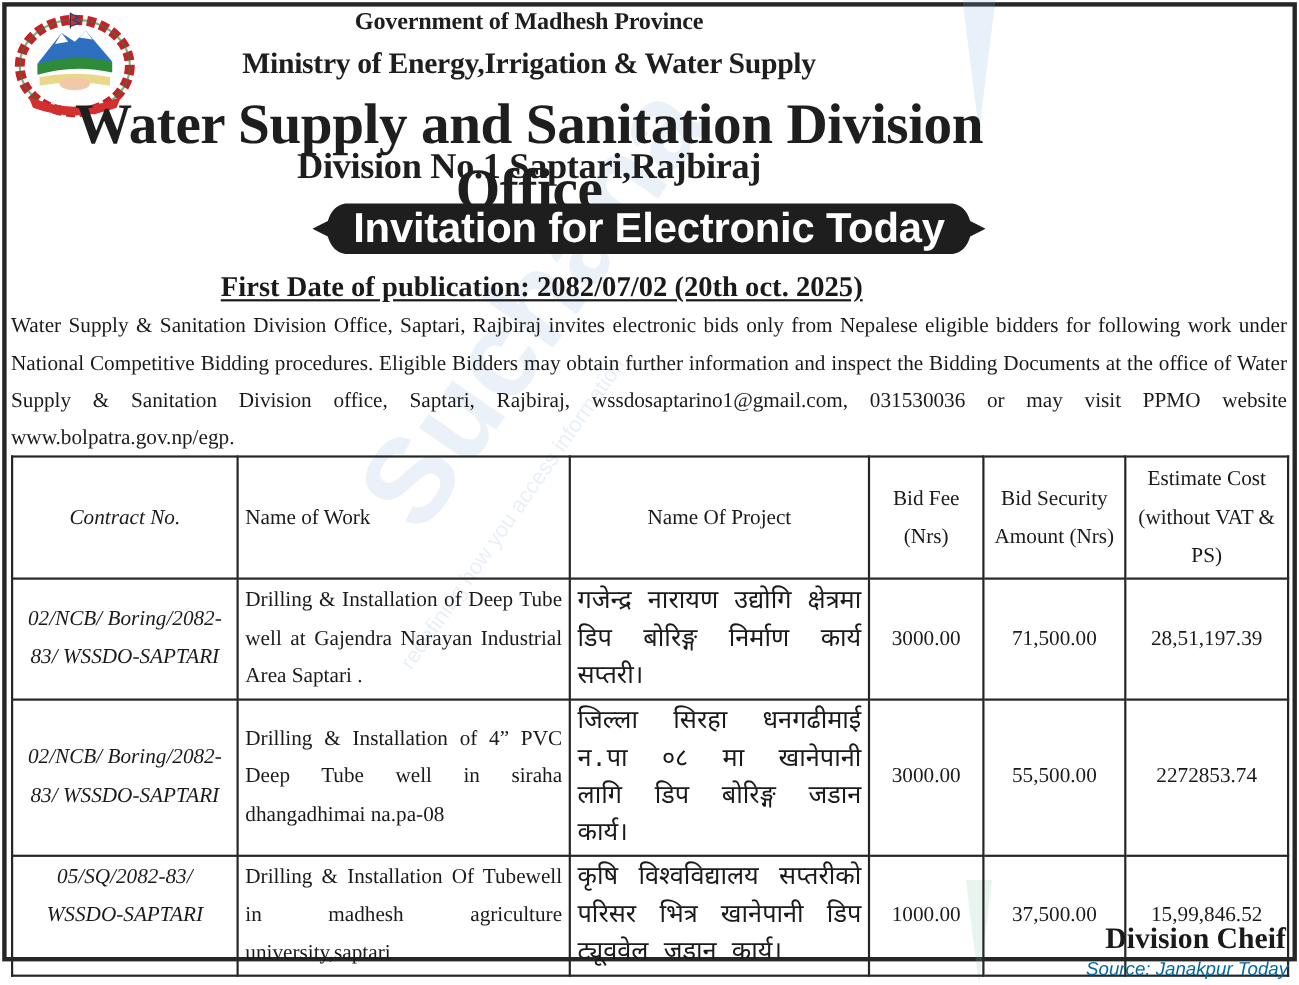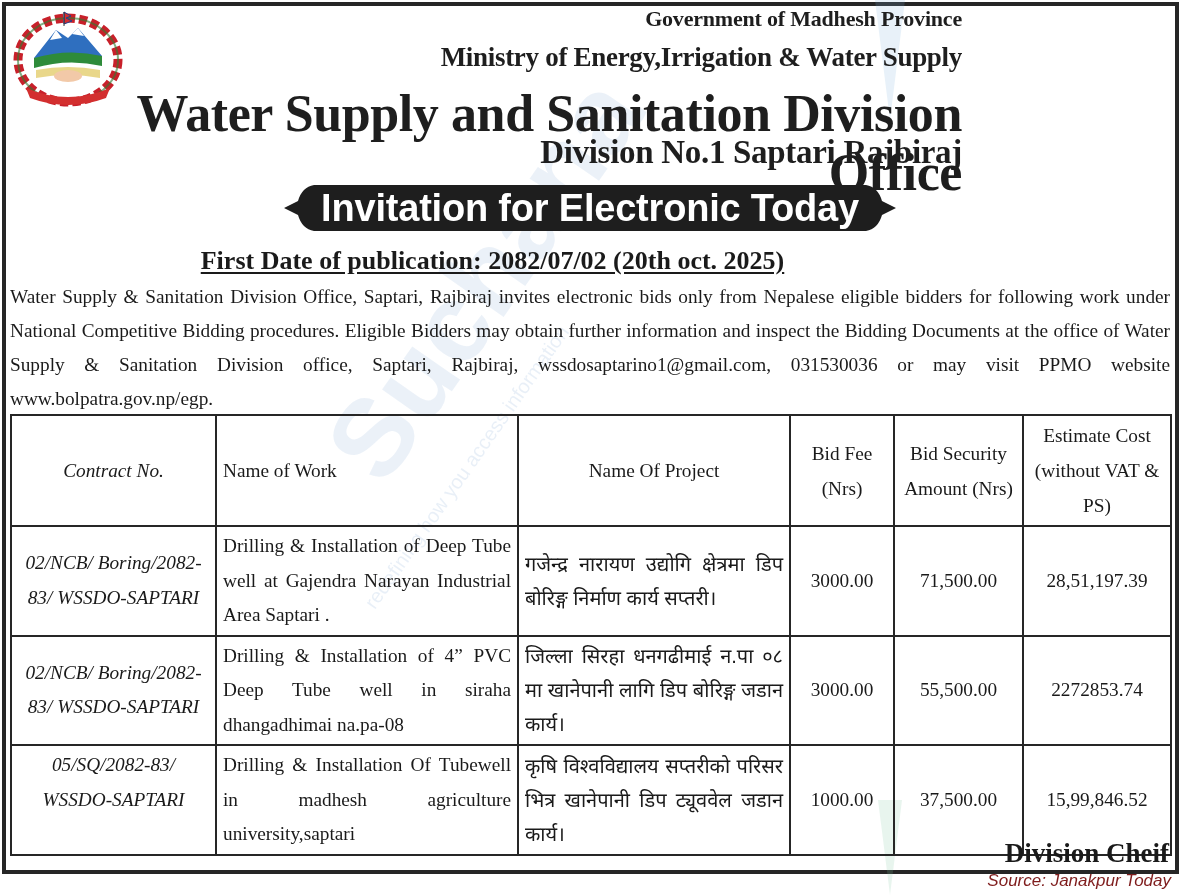--- a/index.html
+++ b/index.html
@@ -1,21 +1,21 @@
 <!DOCTYPE html>
 <html><head>
 <meta charset="utf-8">
 <style>
   html, body { margin:0; padding:0; background:#ffffff; }
   body { width:1181px; height:895px; position:relative; overflow:hidden;
          font-family:"Liberation Serif", "DejaVu Serif", serif; color:#1a1a1a; }
   .frame { position:absolute; left:2px; top:2px; width:1169px; height:864px;
            border:4px solid #262626; border-top-width:4px; box-sizing:content-box; background:#fff; }
   .emblem { position:absolute; left:6px; top:8px; width:124px; height:100px; }
-  .hdr { position:absolute; left:0; width:962px; text-align:right; font-weight:bold; color:#1e1e1e; }
+  .hdr { position:absolute; left:0; width:962px; text-align:center; font-weight:bold; color:#1e1e1e; }
   .h1 { top:6px; font-size:22px; letter-spacing:-0.2px; }
   .h2 { top:42px; font-size:27px; letter-spacing:-0.3px; }
   .h3 { top:84px; font-size:52px; letter-spacing:-0.4px; }
   .h4 { top:134px; font-size:33px; letter-spacing:-0.3px; }
   .banner { position:absolute; left:284px; top:183px; width:612px; height:50px; }
   .banner svg { position:absolute; left:0; top:0; }
   .banner-text { position:absolute; left:0; top:0; width:612px; height:50px; line-height:50px;
                  text-align:center; color:#fff; font-family:"Liberation Sans", "DejaVu Sans", sans-serif;
                  font-weight:bold; font-size:38px; letter-spacing:-0.2px; }
   .pubdate { position:absolute; left:0; width:985px; top:246px; text-align:center; font-weight:bold;
@@ -23,31 +23,31 @@
   .intro { position:absolute; left:10px; top:280px; width:1160px; font-size:19.3px; line-height:34px;
            text-align:justify; }
   .intro .last { text-align-last:left; }
   table.bids { position:absolute; left:10px; top:414px; width:1162px; border-collapse:collapse;
                font-size:19.3px; }
   table.bids td, table.bids th { border:2px solid #262626; font-weight:normal; padding:2px 6px;
                                  vertical-align:middle; line-height:34.5px; }
   table.bids th { text-align:center; line-height:35px; }
   .c-contract { width:191px; text-align:center;font-style:italic; }
   .c-work { width:288px; text-align:justify; text-align-last:left; }
-  .c-project { width:258px; text-align:justify; text-align-last:left; font-family:Liberation Sans, sans-serif; font-size:20px; line-height:34px !important; }
+  .c-project { width:258px; text-align:justify; text-align-last:left; font-family:Liberation Mono, monospace; font-size:23px; line-height:34px !important; }
   .c-fee { width:90px; text-align:center; }
   .c-sec { width:115px; text-align:center; }
   .c-est { width:134px; text-align:center; }
   tr.hrow { height:101px; }
   tr.r1 { height:103px; }
   tr.r2 { height:106px; }
   tr.r3 { height:106px;margin-left:32px; }
   .signoff { position:absolute; right:12px; top:838px; font-weight:bold; font-size:27px; }
   .source { position:absolute; right:10px; top:871px; font-family:"Liberation Sans", "DejaVu Sans", sans-serif;
-            font-style:italic; font-size:17px; color:#7f1d1d; }
+            font-style:italic; font-size:17px; color:#0369a1; }
   .wm { position:absolute; left:300px; top:430px; font-family:"Liberation Sans", "DejaVu Sans", sans-serif;
         font-weight:bold; font-size:110px; color:#2f6fb8; opacity:0.09; transform:rotate(-55deg);
         transform-origin:left top; pointer-events:none; white-space:nowrap; }
   .wm-tag { position:absolute; left:360px; top:600px; font-family:"Liberation Sans", "DejaVu Sans", sans-serif;
             font-size:20px; color:#2f6fb8; opacity:0.10; transform:rotate(-55deg); transform-origin:left top;
             pointer-events:none; white-space:nowrap; }
   .wm-shard { position:absolute; pointer-events:none; }
 </style>
 </head>
 <body>

